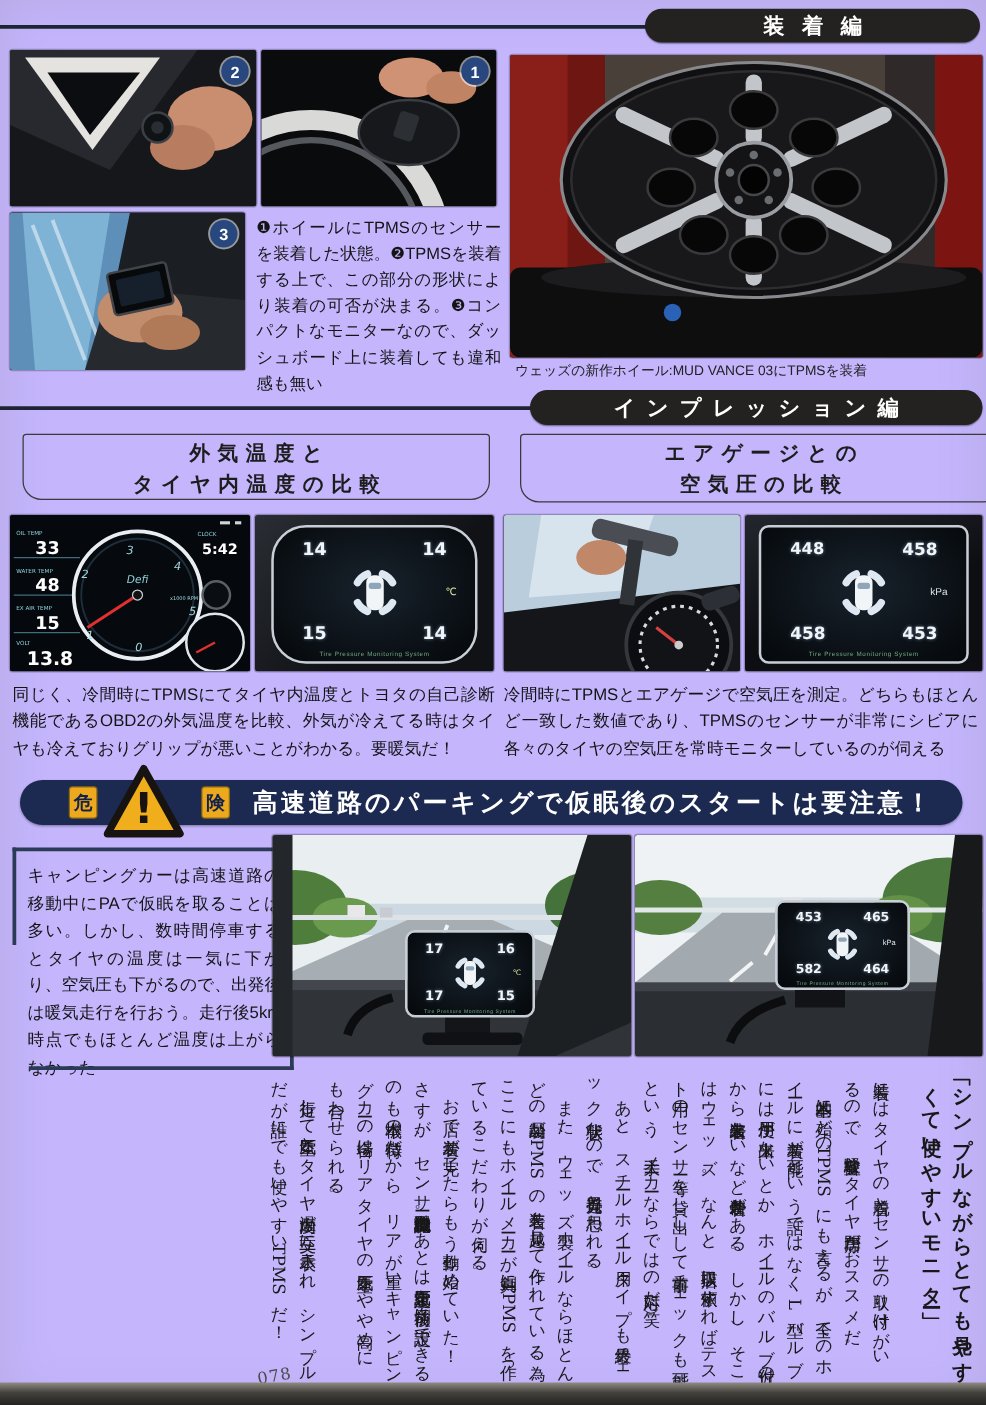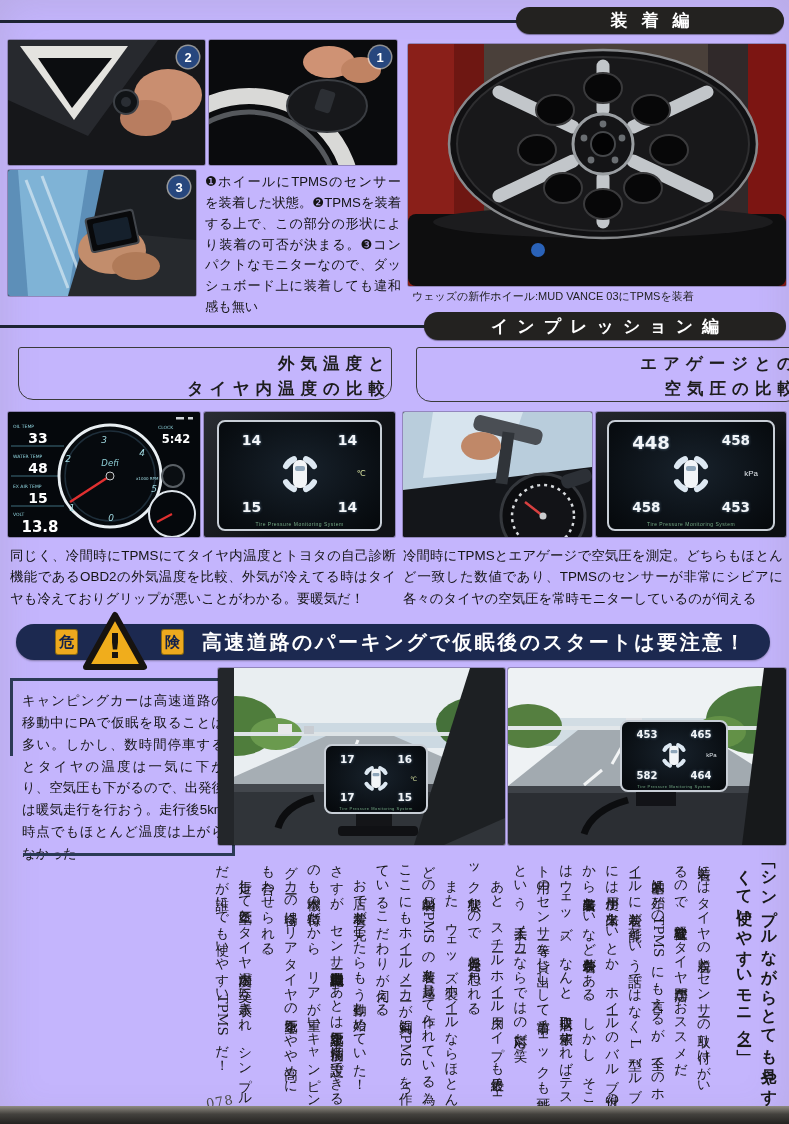--- a/index.html
+++ b/index.html
@@ -16,21 +16,21 @@
   .photo svg{display:block;}
   .badge{position:absolute;width:22px;height:22px;border-radius:50%;background:#27477e;color:#fff;
          font-size:13px;font-weight:bold;display:flex;align-items:center;justify-content:center;
          box-shadow:0 0 0 1.5px rgba(255,255,255,.55);}
   
   .caption{position:absolute;font-size:13.2px;line-height:1.58;color:#141414;text-align:justify;}
   .small-cap{position:absolute;font-size:11px;color:#222;}
   .para{position:absolute;font-size:13.4px;line-height:1.6;color:#141414;text-align:justify;}
   
   .sec-title{position:absolute;border:1.6px solid #3a3a3a;border-top-width:1px;
-             border-radius:3px 3px 15px 15px;text-align:right;font-size:16.5px;font-weight:600;
+             border-radius:3px 3px 15px 15px;text-align:center;font-size:16.5px;font-weight:600;
              letter-spacing:6px;text-indent:6px;line-height:1.5;color:#1d1d1d;padding-top:3px;}
   
   .warn-pill{position:absolute;background:#1c2950;border-radius:18px;box-shadow:0 1px 2px rgba(0,0,0,.35);}
   .danger-box{position:absolute;width:21px;height:24px;background:#eda91e;color:#13224a;font-size:15px;
               font-weight:bold;display:flex;align-items:center;justify-content:center;border-radius:2px;
               box-shadow:0 0 0 1px #8a6a12;}
   .warn-title{position:absolute;left:186px;top:0;height:36px;display:flex;align-items:center;
               color:#fff;font-size:20px;font-weight:bold;letter-spacing:2.5px;white-space:nowrap;}
   .warn-tri{position:absolute;left:66px;top:-13px;}
   
@@ -210,21 +210,21 @@
         <circle cx="165" cy="64" r="11" fill="#0a0e12" stroke="#5a6066" stroke-width="2"></circle>
         <circle cx="164" cy="102" r="23" fill="#05080c" stroke="#dfe6ec" stroke-width="2"></circle>
         <line x1="164" y1="102" x2="149" y2="110" stroke="#e03030" stroke-width="2"></line>
         <rect x="168" y="5" width="8" height="2.5" fill="#cfd4d8"></rect>
           <rect x="180" y="5" width="5" height="2.5" fill="#cfd4d8"></rect>
       </g>
     </svg>
   </div>
 
   <div class="photo" style="left:204px;top:412px;width:191px;height:125px;background:linear-gradient(135deg,#2a2d33,#101216 60%);">
-    <div class="tpms-screen" style="left:7%;top:6%;width:84%;height:86%;">
+    <div class="tpms-screen" style="left:7%;top:6%;width:84%;height:86%;border-radius:28px;">
       <span class="tv fl" style="font-size:14px;">14</span>
       <span class="tv fr" style="font-size:14px;">14</span>
       <span class="tv rl" style="font-size:14px;">15</span>
       <span class="tv rr" style="font-size:14px;">14</span>
       <span class="tunit">℃</span>
       <svg class="car-icon" width="44" height="44" viewBox="0 0 44 44">
         <g fill="none" stroke="#dde8f2" stroke-width="6" stroke-linecap="round">
           <path d="M8,14 A16,16 0 0 1 16,7"></path>
             <path d="M28,7 A16,16 0 0 1 36,14"></path>
           <path d="M8,30 A16,16 0 0 0 16,37"></path>
@@ -248,21 +248,21 @@
       <circle cx="140" cy="104" r="42" fill="#0c0d10" stroke="#34373c" stroke-width="3"></circle>
       <circle cx="140" cy="104" r="31" fill="#121317" stroke="#d8dbde" stroke-width="2.5" stroke-dasharray="3 4"></circle>
       <line x1="140" y1="104" x2="122" y2="90" stroke="#d84040" stroke-width="2.5"></line>
       <circle cx="140" cy="104" r="3.5" fill="#caccce"></circle>
       <rect x="158" y="60" width="31" height="14" rx="6" fill="#2c3036" transform="rotate(-18 172 67)"></rect>
     </svg>
   </div>
 
   <div class="photo" style="left:596px;top:412px;width:190px;height:125px;background:linear-gradient(160deg,#23262c,#0c0e12 55%);">
     <div class="tpms-screen" style="left:6%;top:6%;width:86%;height:86%;">
-      <span class="tv fl" style="font-size:18px;">448</span>
+      <span class="tv fl" style="font-size:13px;">448</span>
       <span class="tv fr" style="font-size:13.5px;">458</span>
       <span class="tv rl" style="font-size:13.5px;">458</span>
       <span class="tv rr" style="font-size:13.5px;">453</span>
       <span class="tunit" style="color:#dfe5ea;">kPa</span>
       <svg class="car-icon" width="44" height="44" viewBox="0 0 44 44">
         <g fill="none" stroke="#dde8f2" stroke-width="6" stroke-linecap="round">
           <path d="M8,14 A16,16 0 0 1 16,7"></path>
             <path d="M28,7 A16,16 0 0 1 36,14"></path>
           <path d="M8,30 A16,16 0 0 0 16,37"></path>
             <path d="M28,37 A16,16 0 0 0 36,30"></path>

